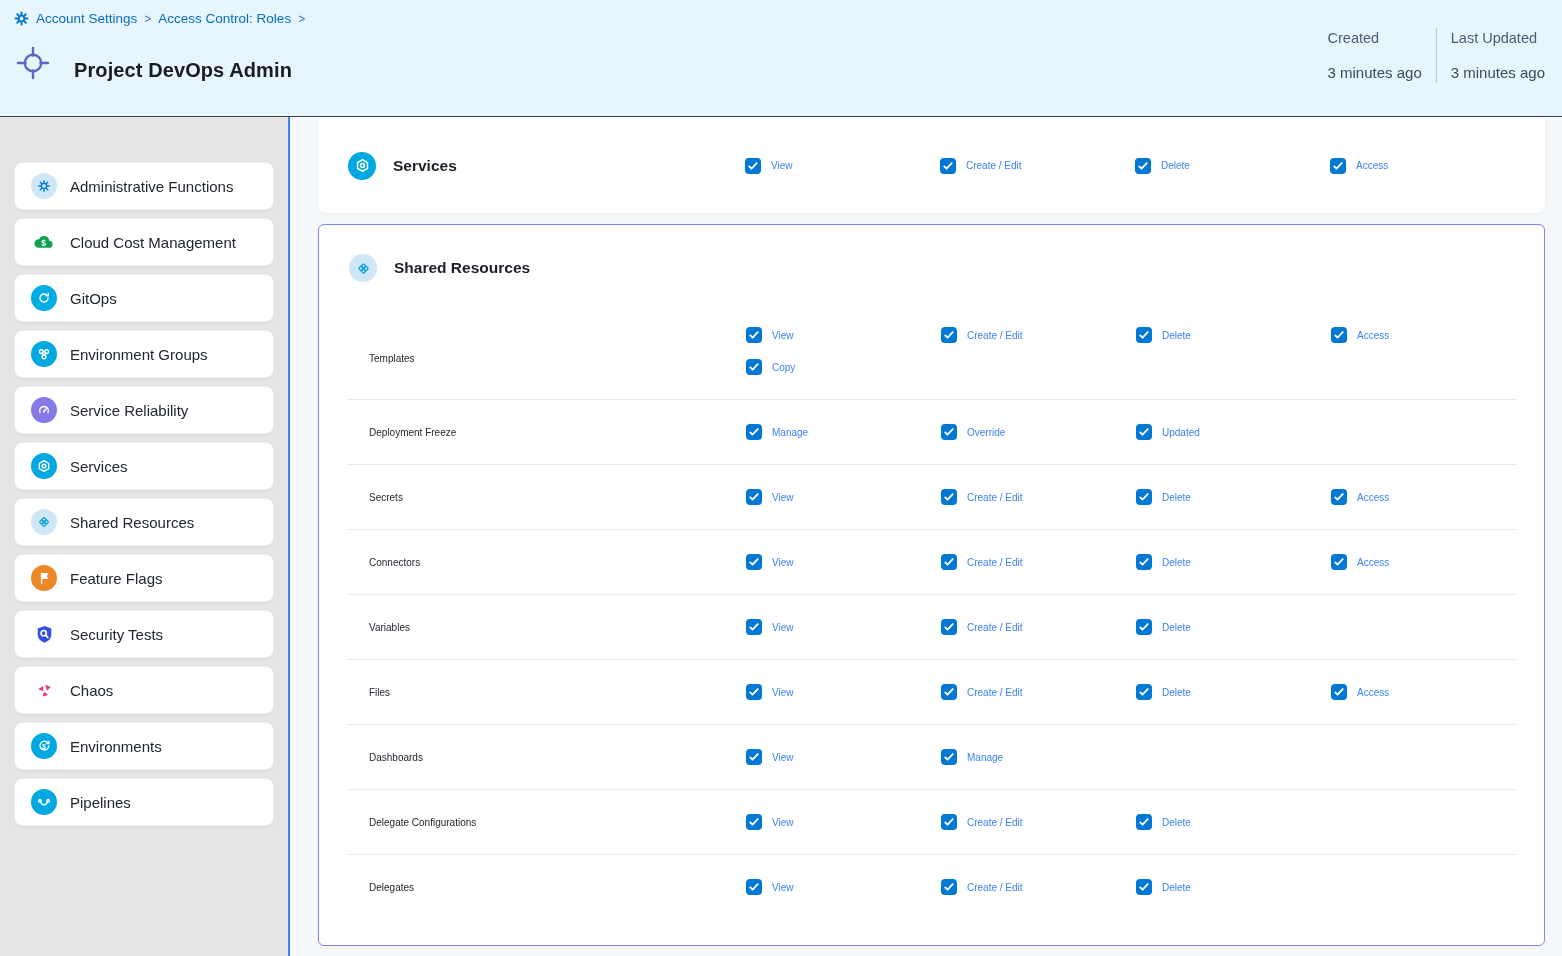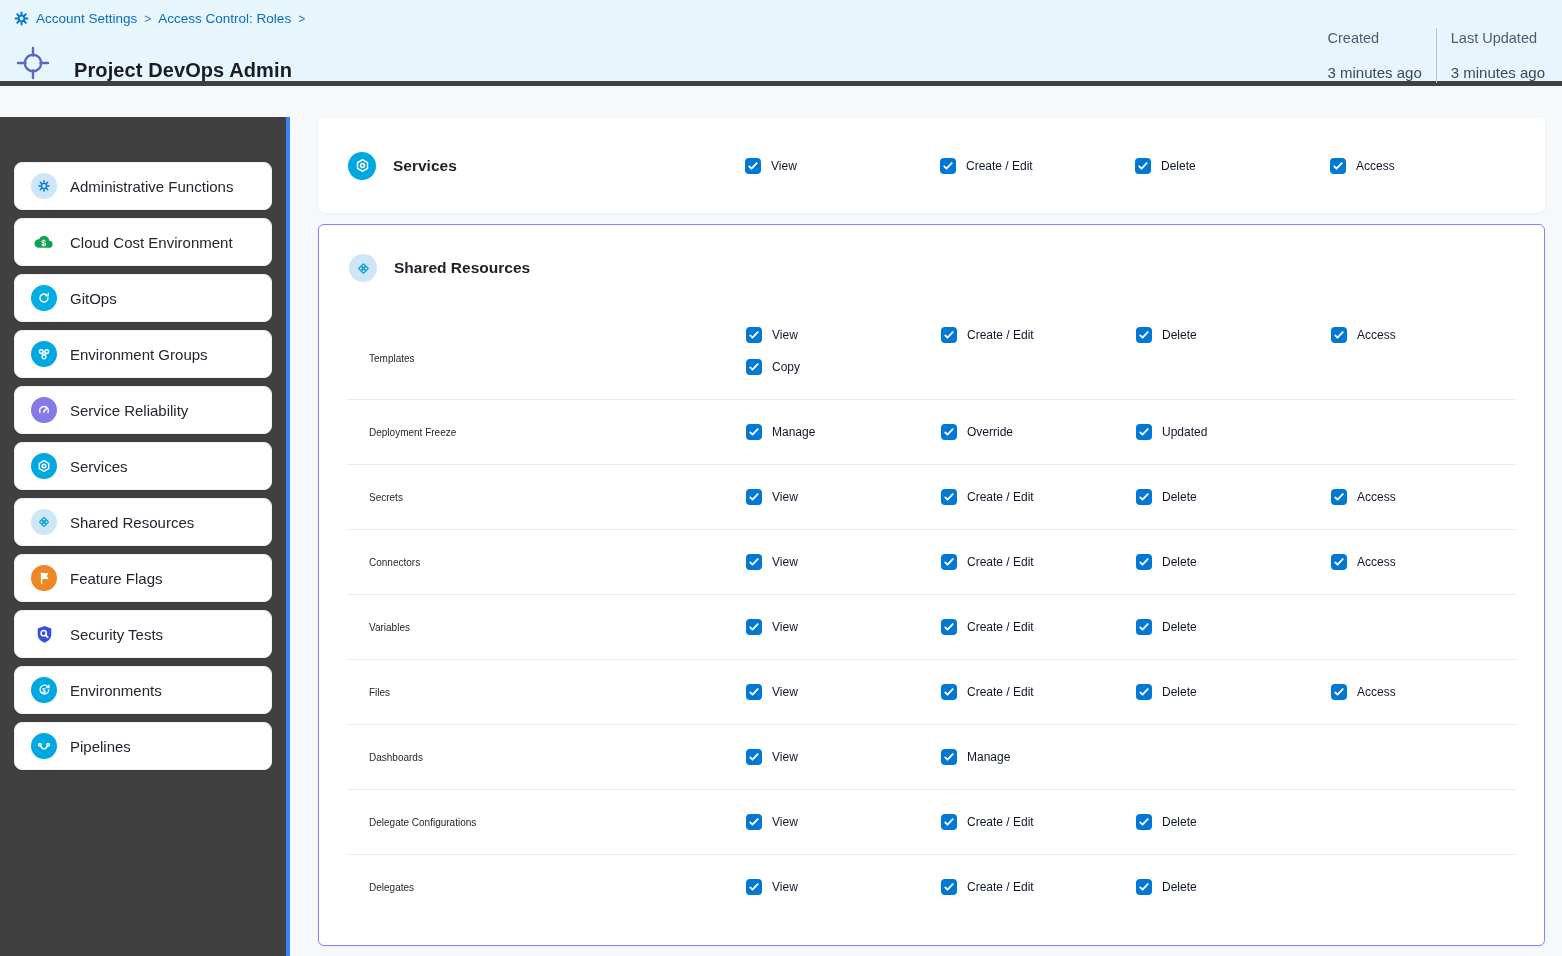--- a/index.html
+++ b/index.html
@@ -6,43 +6,43 @@
   html, body { width: 1562px; height: 956px; overflow: hidden; }
   body {
     font-family: "Liberation Sans", sans-serif;
     background: #f5f9fc;
     position: relative;
     color: #22272f;
   }
 
   
   .header {
-    position: absolute; top: 0; left: 0; right: 0; height: 86px;
+    position: absolute; top: 0; left: 0; right: 0; height: 117px;
     background: #e7f5fc;
-    border-bottom: 5px solid #404040;
+    border-bottom: 1px solid #404040;
   }
   .breadcrumb {
     position: absolute; top: 11px; left: 14px;
     display: flex; align-items: center; gap: 7px;
     font-size: 13.5px; font-weight: 500;
   }
   .breadcrumb .crumb { color: #0a6ebe; cursor: pointer; }
   .breadcrumb .sep { color: #3c77b8; font-size: 12px; }
   .title-row { position: absolute; top: 44px; left: 14px; display: flex; align-items: flex-end; }
   .page-title { margin-left: 22px; font-size: 20px; font-weight: 600; color: #1b1c22; letter-spacing: .1px; }
   .meta { position: absolute; top: 28px; right: 17px; display: flex; align-items: stretch; }
   .meta-col { display: flex; flex-direction: column; gap: 18px; padding: 2px 0; }
   .meta-col .m-label { font-size: 14.5px; color: #4e5b76; }
   .meta-col .m-value { font-size: 15px; color: #3d4963; }
   .meta-divider { width: 1px; background: #b7c6d4; margin: 0 14px; }
 
   
   .sidebar {
     position: absolute; top: 117px; left: 0; width: 290px; bottom: 0;
-    background: #404040; border-right: 4px solid #3b82f6;
+    background: #e5e5e5; border-right: 2px solid #3b82f6;
     padding-top: 45px;
   }
   .sidebar-item {
     margin: 0 14px 8px 14px; height: 48px;
     background: #fff; border: 1px solid #f0f1f5; border-radius: 8px;
     box-shadow: 0 1px 3px rgba(29,41,57,.09);
     display: flex; align-items: center; gap: 13px; padding-left: 16px;
     cursor: pointer;
   }
   .side-icon {
@@ -87,21 +87,21 @@
   .perm-row.tall .perm-cell { align-self: start; padding-top: 9px; }
   .row-label { font-size: 10px; color: #22272f; }
   .perm-cell { display: flex; flex-direction: column; gap: 16px; justify-content: center; }
   .perm-item { display: flex; align-items: center; gap: 10px; }
   .cb {
     width: 16px; height: 16px; border-radius: 4px; background: #0278d5;
     display: inline-flex; align-items: center; justify-content: center; flex: none;
     cursor: pointer;
   }
   .cb svg { display: block; }
-  .cb-label { font-size: 12px; color: #0f172a; }
+  .cb-label { font-size: 10px; color: #3b82f6; }
 </style>
 </head>
 <body>
 
 <div class="header">
   <div class="breadcrumb">
     <span style="display:flex;align-items:center;">
       <svg width="15" height="15" viewBox="0 0 16 16">
         <circle cx="8" cy="8" r="3.1" fill="none" stroke="#0278d5" stroke-width="2.1"></circle>
         <path stroke="#0278d5" stroke-width="2.1" stroke-linecap="round" d="M8 1.6v2.1M8 12.3v2.1M1.6 8h2.1M12.3 8h2.1M3.5 3.5l1.5 1.5M11 11l1.5 1.5M12.5 3.5L11 5M5 11l-1.5 1.5"></path>
@@ -146,21 +146,21 @@
       </span>
       <span class="s-label">Administrative Functions</span>
     </div>
     <div class="sidebar-item">
       <span class="side-icon" style="background: transparent;">
         <svg viewBox="0 0 18 16" width="22" height="20">
           <path d="M4.4 12.8h8.5a2.9 2.9 0 0 0 .4-5.8A4.3 4.3 0 0 0 5 5.8a3.4 3.4 0 0 0-.6 7Z" fill="#0fa253"></path>
           <text x="8.8" y="11.4" font-size="7.2" font-weight="bold" fill="#fff" text-anchor="middle" font-family="Liberation Sans, sans-serif">$</text>
         </svg>
       </span>
-      <span class="s-label">Cloud Cost Environment</span>
+      <span class="s-label">Cloud Cost Management</span>
     </div>
     <div class="sidebar-item">
       <span class="side-icon" style="background: rgb(0, 173, 228);">
         <svg viewBox="0 0 16 16" width="16" height="16" fill="none" stroke="#ffffff" stroke-width="1.4" stroke-linecap="round" stroke-linejoin="round">
           <path d="M12 8a4 4 0 1 1-1.1-2.75"></path>
           <path d="M12.3 3.3v2.4H9.9"></path>
         </svg>
       </span>
       <span class="s-label">GitOps</span>
     </div>
@@ -217,20 +217,30 @@
     </div>
     <div class="sidebar-item">
       <span class="side-icon" style="background: transparent;">
         <svg viewBox="0 0 16 16" width="19" height="19">
           <path d="M8 .9l5.7 2v5.2c0 3.4-2.4 5.7-5.7 6.8-3.3-1.1-5.7-3.4-5.7-6.8V2.9Z" fill="#3450e2"></path>
           <circle cx="7.3" cy="6.9" r="2.2" stroke="#fff" stroke-width="1.3" fill="none"></circle>
           <path d="M8.9 8.5l1.9 1.9" stroke="#fff" stroke-width="1.3" stroke-linecap="round"></path>
         </svg>
       </span>
       <span class="s-label">Security Tests</span>
+    </div>
+    <div class="sidebar-item">
+      <span class="side-icon" style="background: transparent;">
+        <svg viewBox="0 0 16 16" width="19" height="19">
+          <path d="M2.6 7l4.2-2.8.2 4.4Z" fill="#e23a80"></path>
+          <path d="M8.6 3.2l4.6 1.9-3.1 3.1Z" fill="#e23a80"></path>
+          <path d="M6.2 13l1.7-4 3.1 2.7Z" fill="#e23a80"></path>
+        </svg>
+      </span>
+      <span class="s-label">Chaos</span>
     </div>
     <div class="sidebar-item">
       <span class="side-icon" style="background: rgb(0, 168, 225);">
         <svg viewBox="0 0 16 16" width="16" height="16" fill="none" stroke="#ffffff" stroke-width="1.4" stroke-linecap="round">
           <path d="M12.2 5.3A4.4 4.4 0 1 0 12.8 8"></path>
           <path d="M12.9 3.2v2.3h-2.3"></path>
           <text x="8" y="10.5" font-size="6.4" font-weight="bold" fill="#ffffff" stroke="none" text-anchor="middle" font-family="Liberation Sans, sans-serif">$</text>
         </svg>
       </span>
       <span class="s-label">Environments</span>

